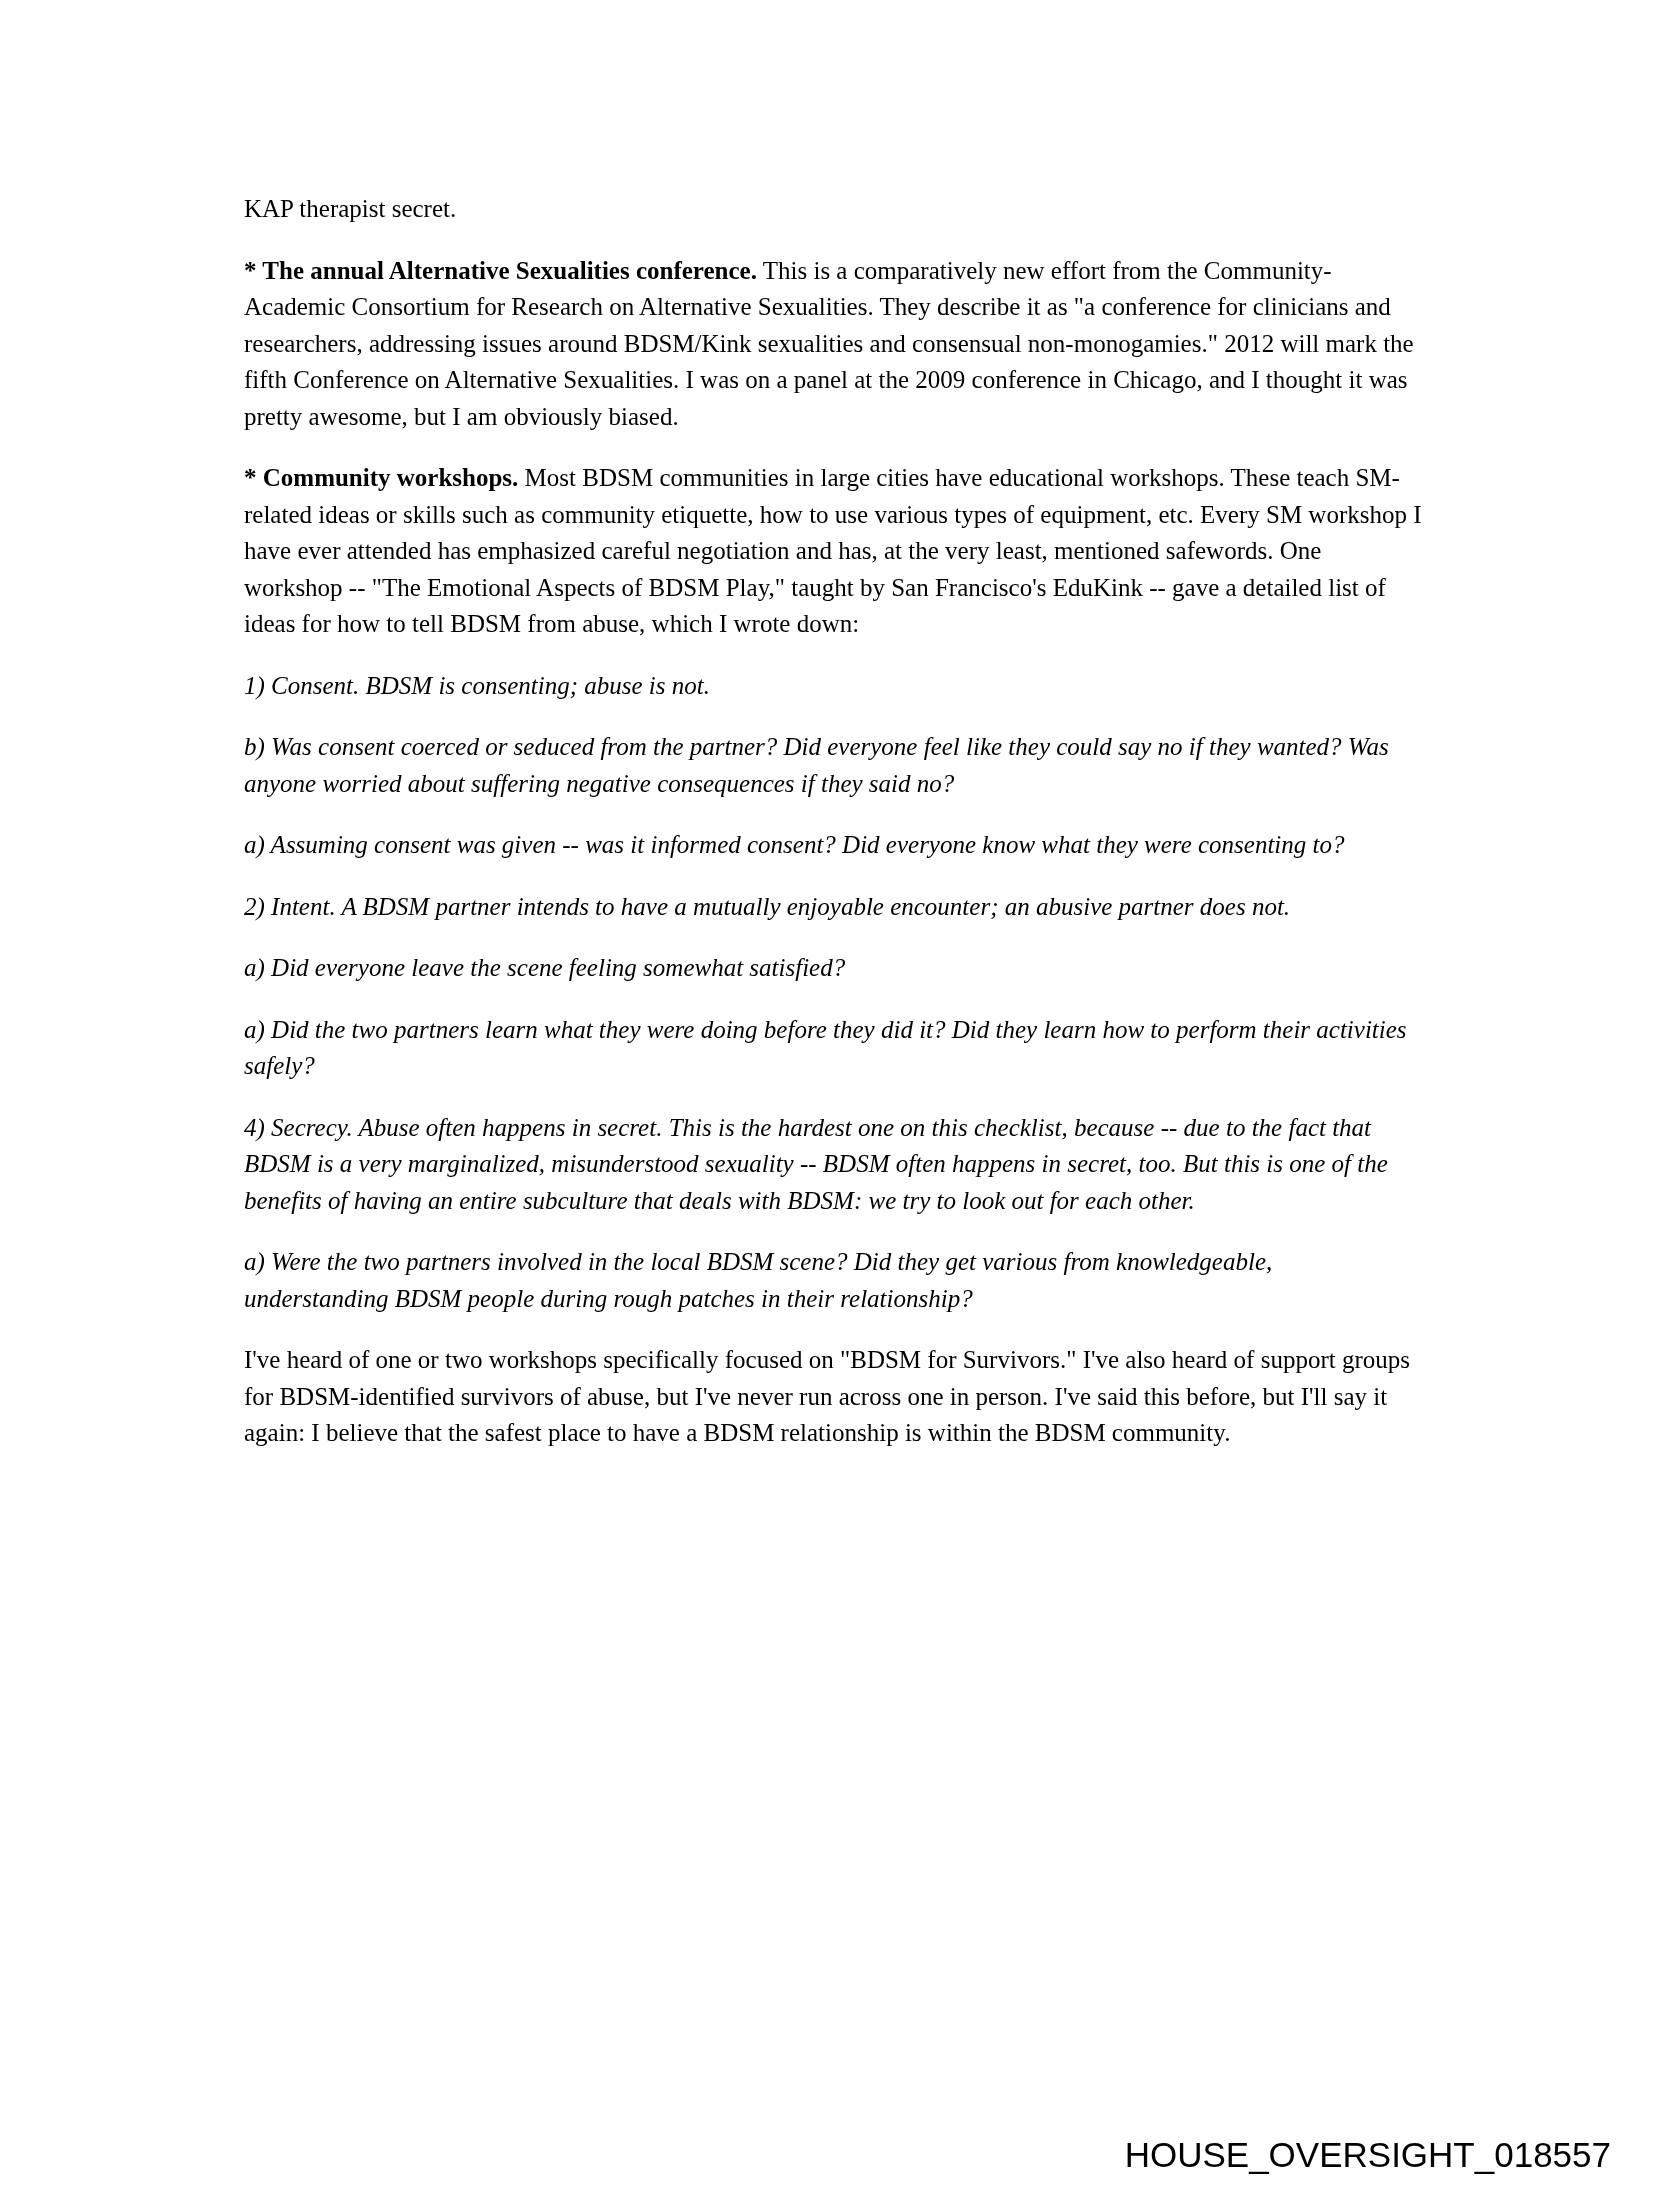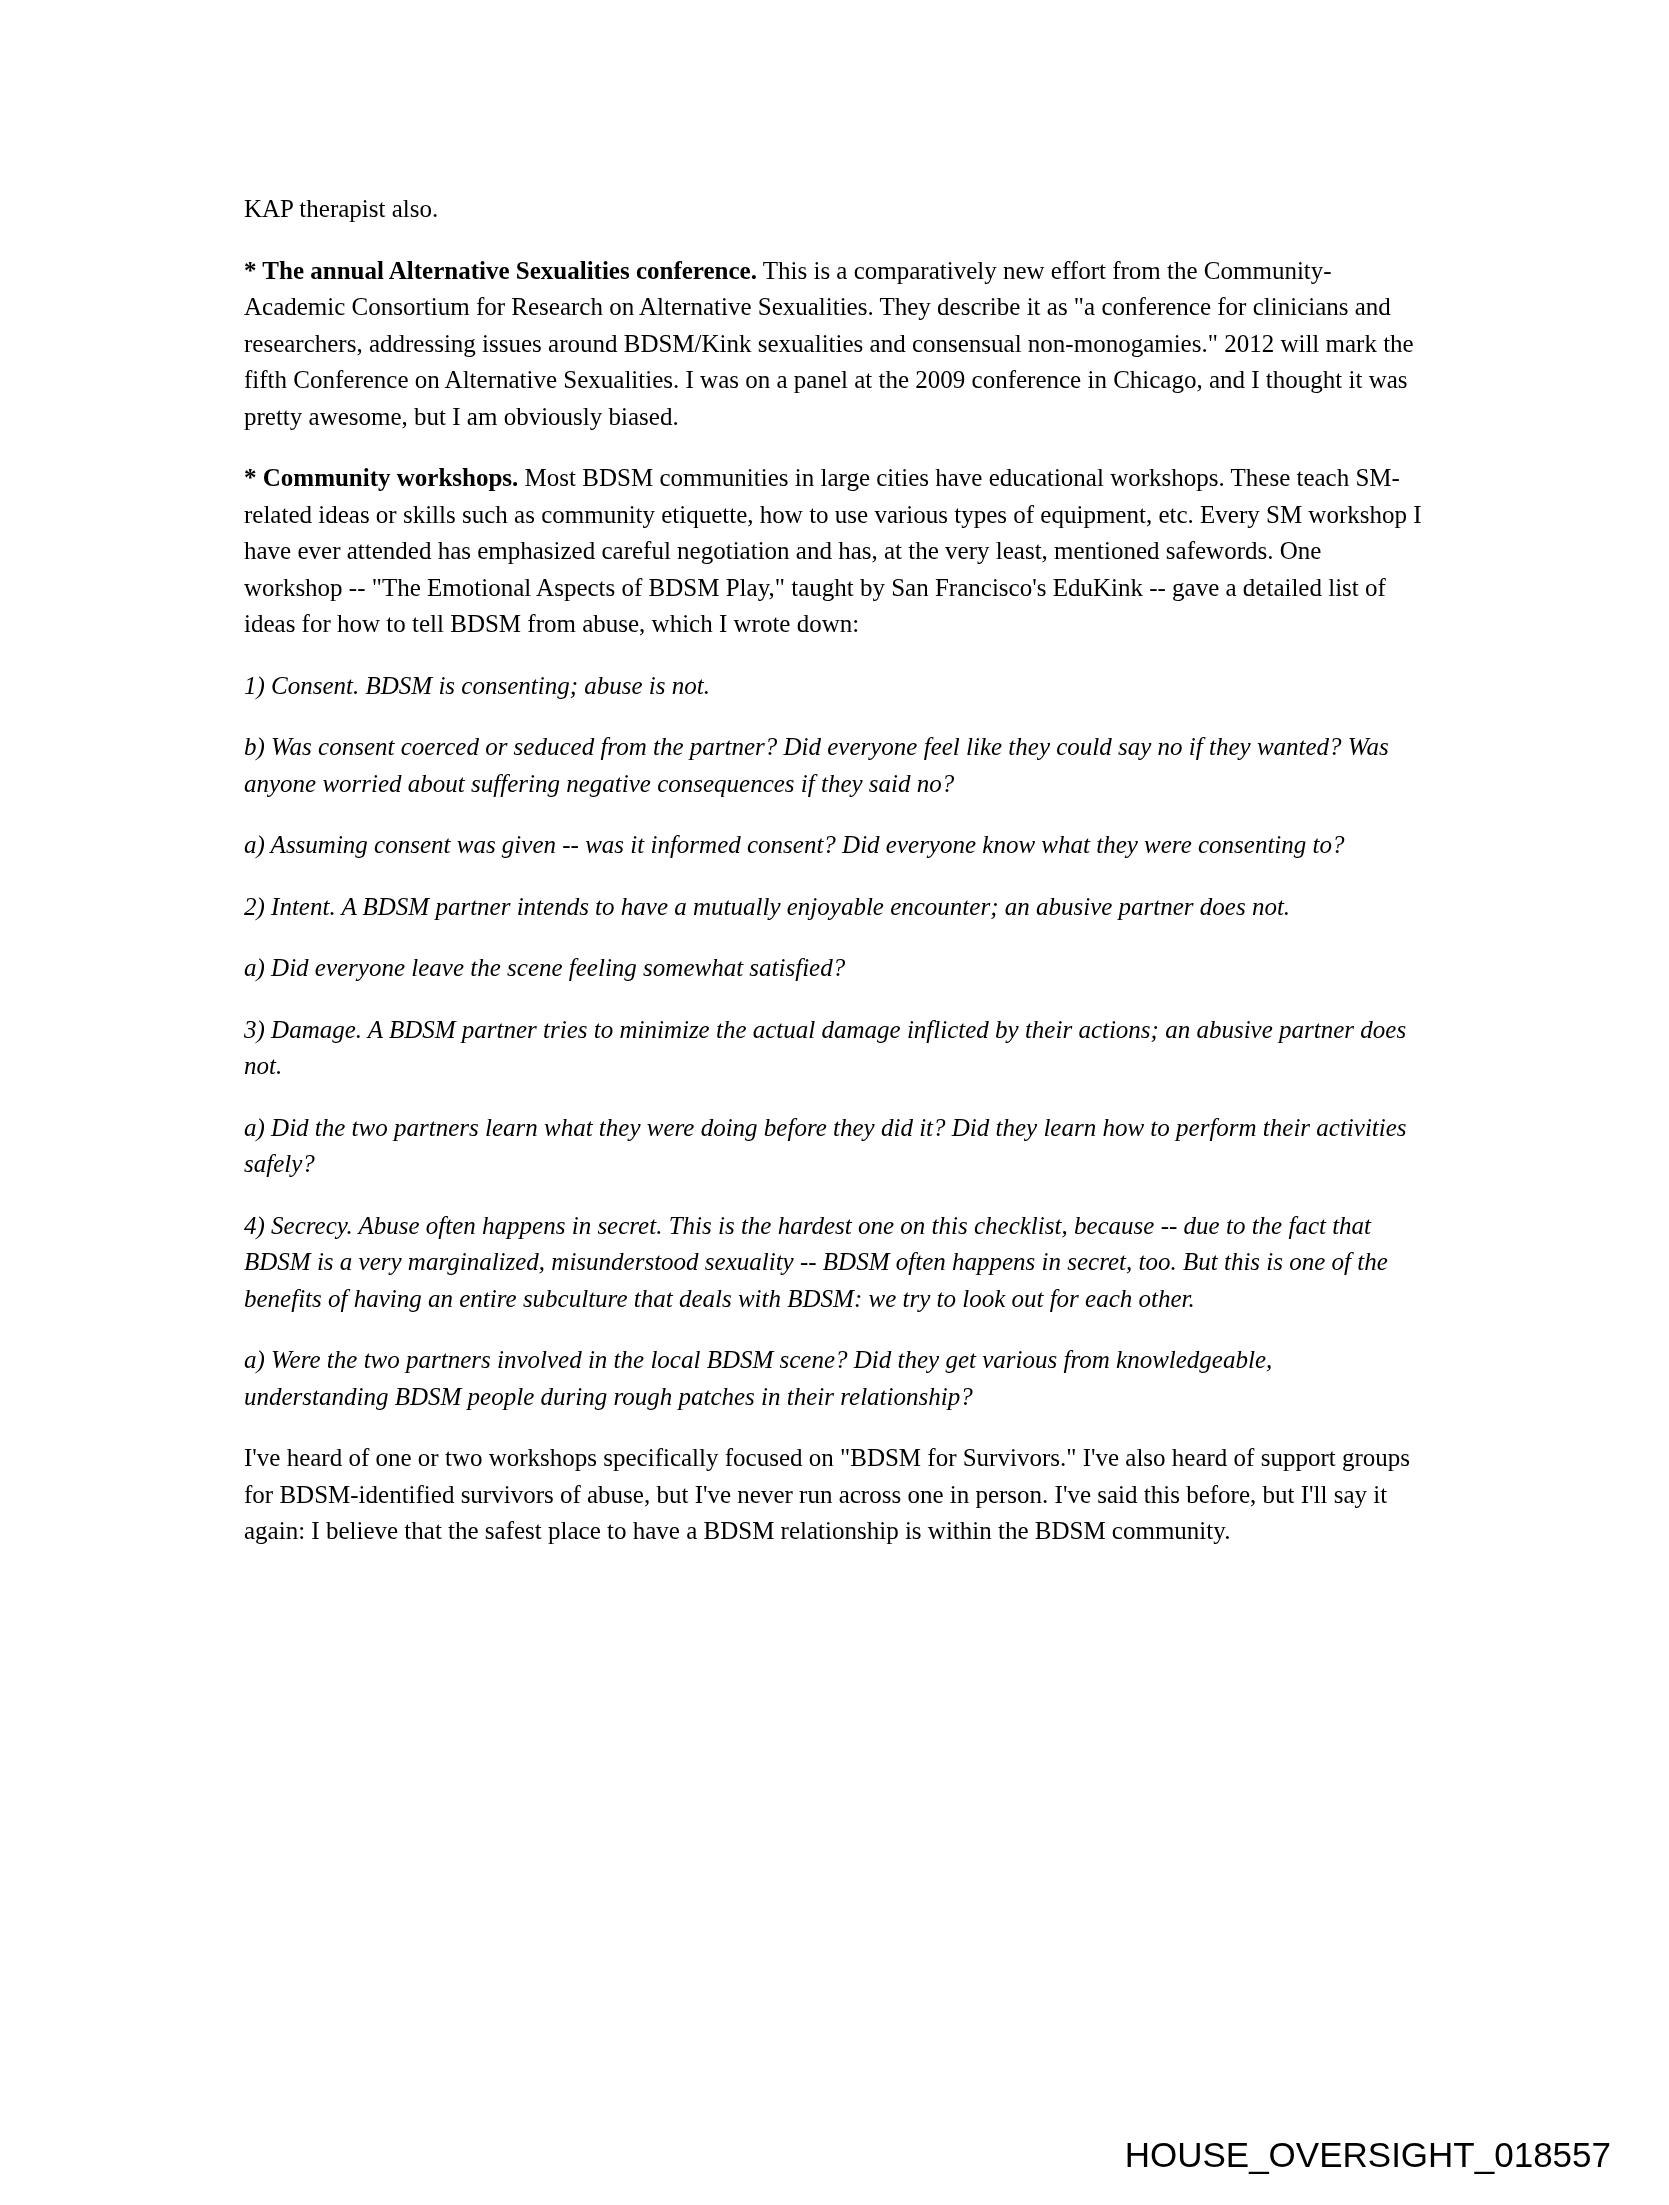--- a/index.html
+++ b/index.html
@@ -40,37 +40,36 @@
     font-family: "Liberation Sans", sans-serif;
     font-size: 35px;
     color: #000000;
   }
 </style>
 </head>
 <body>
 
 <div class="page-content">
 
-  <p>KAP therapist also.</p>
+  <p>KAP therapist secret.</p>
 
   <p><span class="lead-bold">* The annual Alternative Sexualities conference.</span><span> This is a comparatively new effort from the Community-Academic Consortium for Research on Alternative Sexualities. They describe it as "a conference for clinicians and researchers, addressing issues around BDSM/Kink sexualities and consensual non-monogamies." 2012 will mark the fifth Conference on Alternative Sexualities. I was on a panel at the 2009 conference in Chicago, and I thought it was pretty awesome, but I am obviously biased.</span></p>
 
   <p><span class="lead-bold">* Community workshops.</span><span> Most BDSM communities in large cities have educational workshops. These teach SM-related ideas or skills such as community etiquette, how to use various types of equipment, etc. Every SM workshop I have ever attended has emphasized careful negotiation and has, at the very least, mentioned safewords. One workshop -- "The Emotional Aspects of BDSM Play," taught by San Francisco's EduKink -- gave a detailed list of ideas for how to tell BDSM from abuse, which I wrote down:</span></p>
 
   <p class="italic">1) Consent. BDSM is consenting; abuse is not.</p>
 
   <p class="italic">b) Was consent coerced or seduced from the partner? Did everyone feel like they could say no if they wanted? Was anyone worried about suffering negative consequences if they said no?</p>
 
   <p class="italic">a) Assuming consent was given -- was it informed consent? Did everyone know what they were consenting to?</p>
 
   <p class="italic">2) Intent. A BDSM partner intends to have a mutually enjoyable encounter; an abusive partner does not.</p>
 
   <p class="italic">a) Did everyone leave the scene feeling somewhat satisfied?</p>
 
-  <p class="italic">3) Damage. A BDSM partner tries to minimize the actual damage inflicted by their actions; an abusive partner does not.</p>
 
   <p class="italic">a) Did the two partners learn what they were doing before they did it? Did they learn how to perform their activities safely?</p>
 
 
   <p class="italic">4) Secrecy. Abuse often happens in secret. This is the hardest one on this checklist, because -- due to the fact that BDSM is a very marginalized, misunderstood sexuality -- BDSM often happens in secret, too. But this is one of the benefits of having an entire subculture that deals with BDSM: we try to look out for each other.</p>
 
   <p class="italic">a) Were the two partners involved in the local BDSM scene? Did they get various from knowledgeable, understanding BDSM people during rough patches in their relationship?</p>
 
   <p>I've heard of one or two workshops specifically focused on "BDSM for Survivors." I've also heard of support groups for BDSM-identified survivors of abuse, but I've never run across one in person. I've said this before, but I'll say it again: I believe that the safest place to have a BDSM relationship is within the BDSM community.</p>
 

